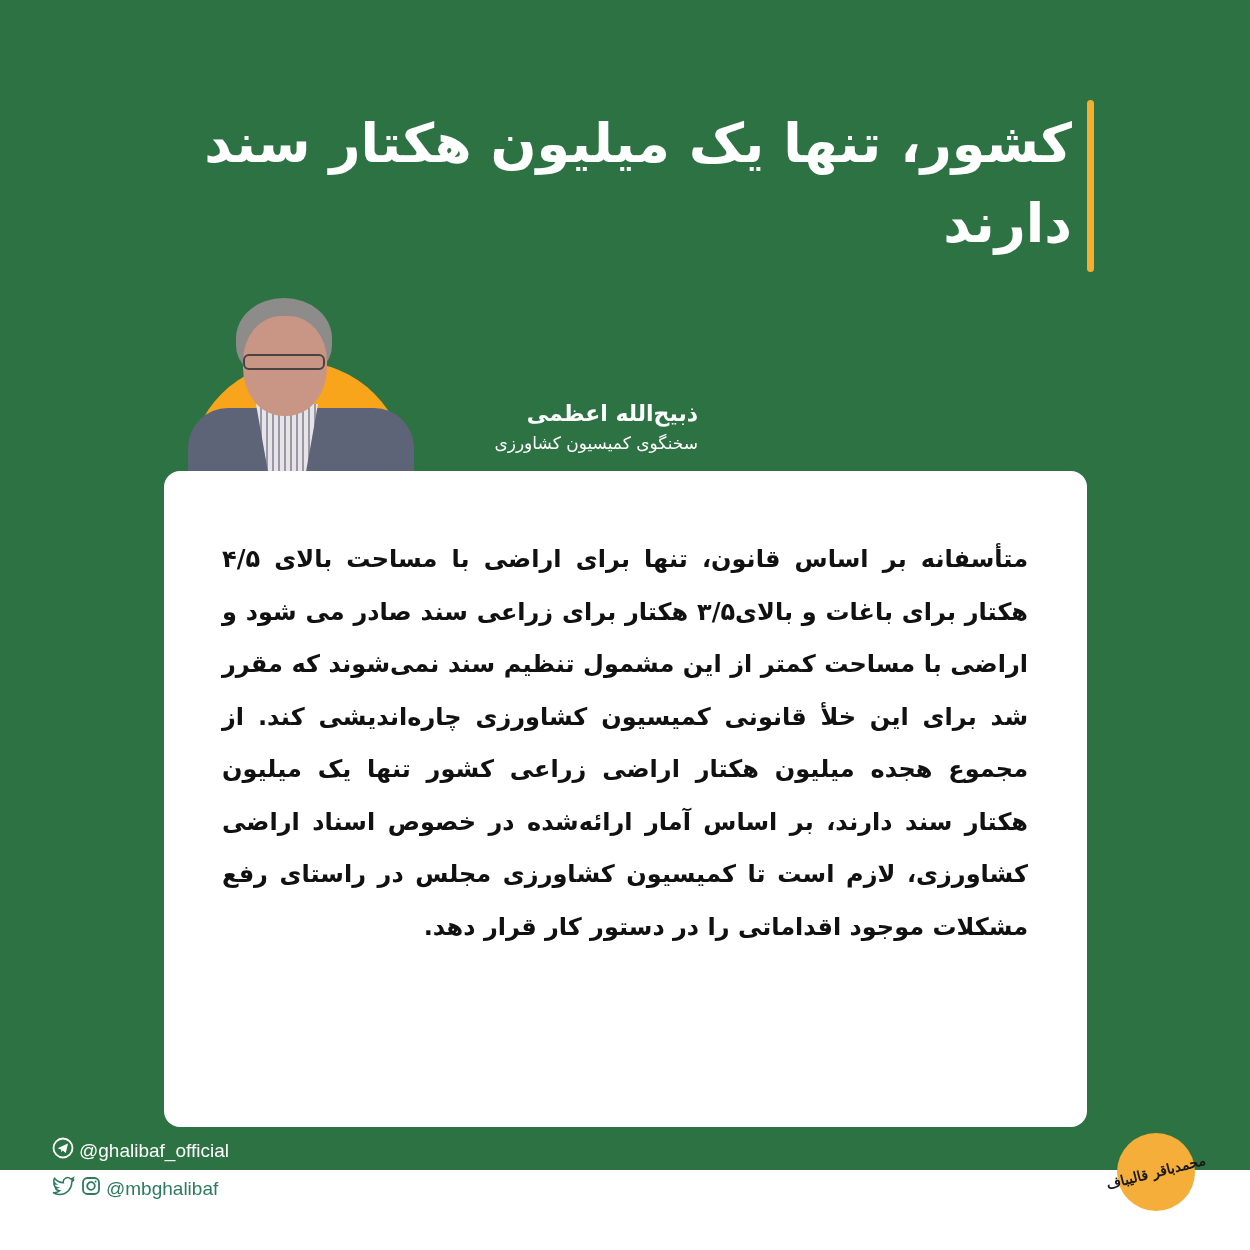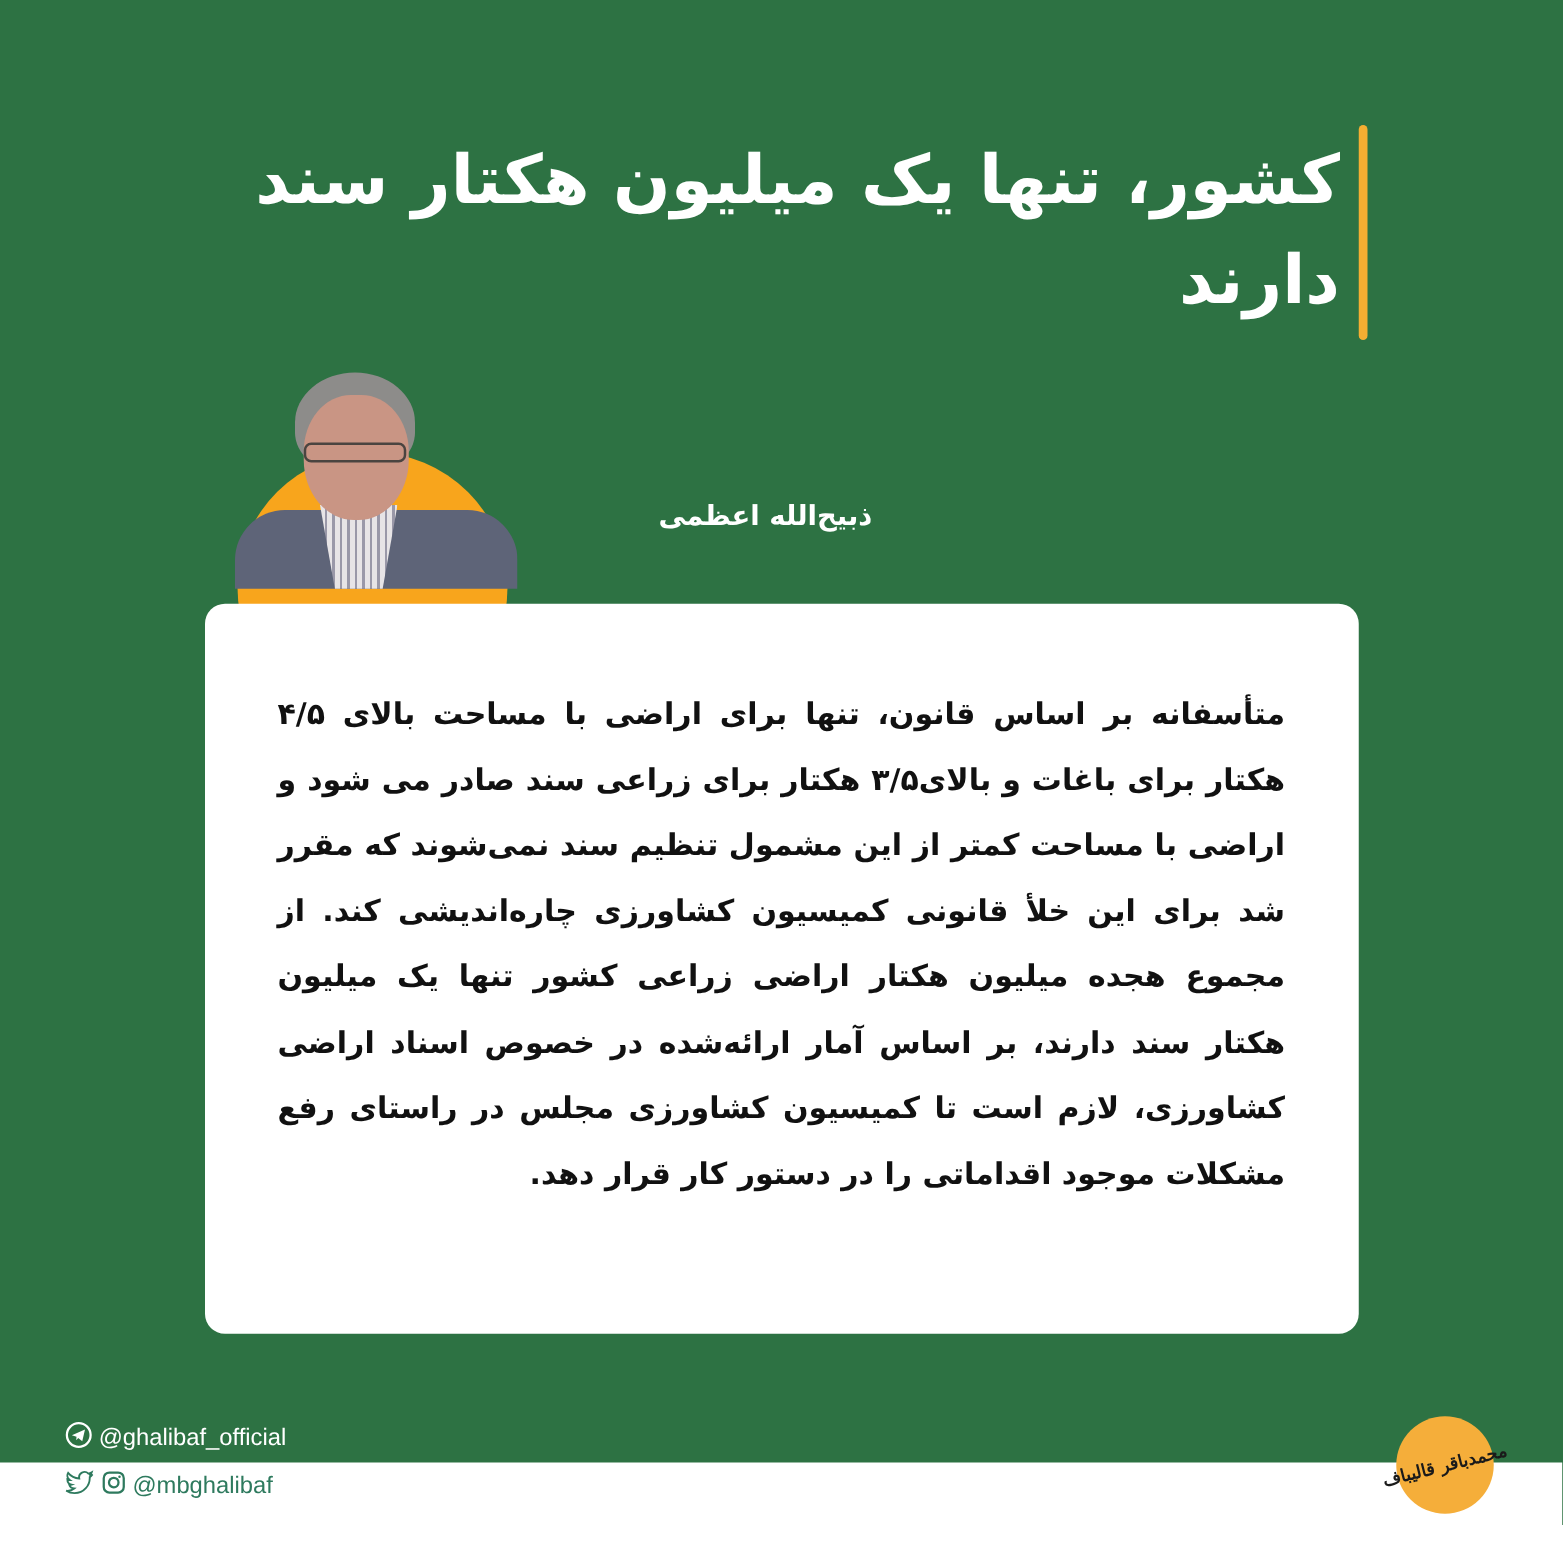--- a/index.html
+++ b/index.html
@@ -52,21 +52,21 @@
       background: repeating-linear-gradient(90deg, #e7e4e6 0 4px, #9a98a8 4px 6px);
       clip-path: polygon(0 0, 100% 0, 80% 100%, 20% 100%);
     }
     .speaker {
       position: absolute; right: 552px; top: 398px; width: 300px;
       direction: rtl; text-align: right; color: #ffffff;
     }
     .speaker-name { font-size: 22px; font-weight: bold; line-height: 32px; }
     .speaker-role { font-size: 17px; line-height: 26px; }
     .card {
-      position: absolute; left: 164px; top: 483px; width: 923px; height: 584px;
+      position: absolute; left: 164px; top: 471px; width: 923px; height: 656px;
       background: #ffffff; border-radius: 16px;
     }
     .card-text {
       position: absolute; left: 58px; top: 62px; width: 806px;
       direction: rtl; text-align: justify; text-align-last: right;
       color: #111111; font-weight: bold; font-size: 24px; line-height: 52.5px;
     }
     .social {
       position: absolute; left: 52px; display: flex; align-items: center; gap: 5px;
       font-family: "Liberation Sans", sans-serif; font-size: 19px;
@@ -98,20 +98,21 @@
 <div class="portrait">
   <div class="suit"></div>
   <div class="shirt"></div>
   <div class="hair"></div>
   <div class="face"></div>
   <div class="glasses"></div>
 </div>
 
 <div class="speaker">
   <div class="speaker-name">ذبیح‌الله اعظمی</div>
+  <div class="speaker-role">سخنگوی کمیسیون کشاورزی</div>
 </div>
 
 <div class="card">
   <p class="card-text">متأسفانه بر اساس قانون، تنها برای اراضی با مساحت بالای ۴/۵ هکتار برای باغات و بالای۳/۵ هکتار برای زراعی سند صادر می شود و اراضی با مساحت کمتر از این مشمول تنظیم سند نمی‌شوند که مقرر شد برای این خلأ قانونی کمیسیون کشاورزی چاره‌اندیشی کند. از مجموع هجده میلیون هکتار اراضی زراعی کشور تنها یک میلیون هکتار سند دارند، بر اساس آمار ارائه‌شده در خصوص اسناد اراضی کشاورزی، لازم است تا کمیسیون کشاورزی مجلس در راستای رفع مشکلات موجود اقداماتی را در دستور کار قرار دهد.</p>
 </div>
 
 <div class="social telegram">
   <span class="icon-svg">
     <svg width="22" height="22" viewBox="0 0 22 22">
       <circle cx="11" cy="11" r="9.5" fill="none" stroke="#ffffff" stroke-width="1.8"></circle>

